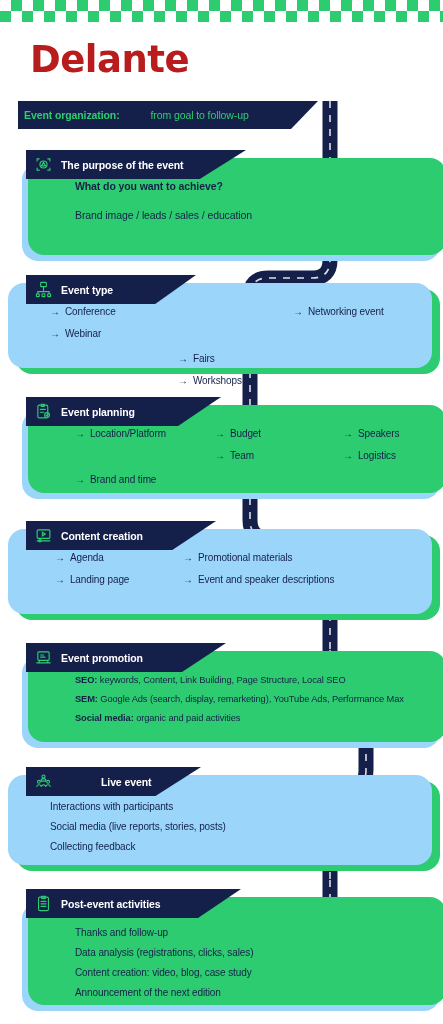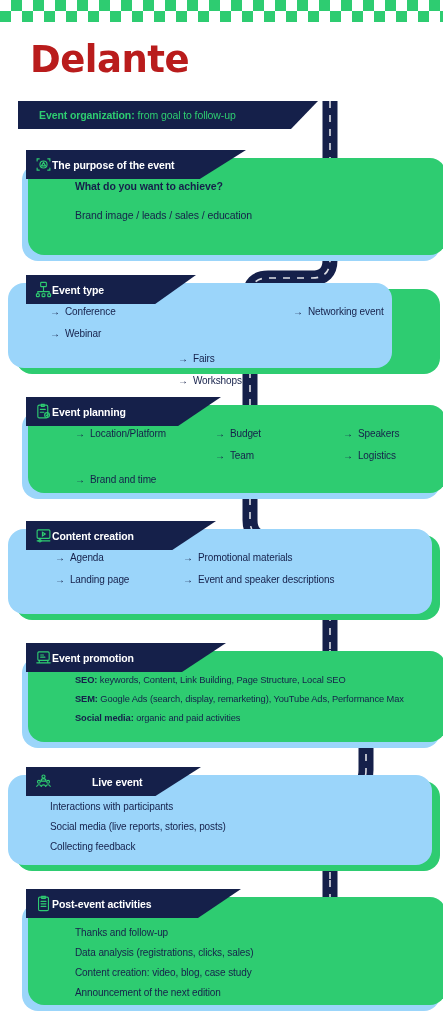--- a/index.html
+++ b/index.html
@@ -60,22 +60,23 @@
   .banner {
     position: absolute;
     top: 101px;
     left: 18px;
     width: 300px;
     height: 28px;
     background: #15204a;
     z-index: 6;
     display: flex;
     align-items: center;
-    padding-left: 21px;
+    padding-left: 6px;
     clip-path: polygon(0 0, 100% 0, 91% 100%, 0 100%);
+    gap: 28px;
   }
   .banner-strong {
     color: #2ecc71;
     font-weight: bold;
     font-size: 10.5px;
     letter-spacing: -0.1px;
   }
   .banner-rest {
     color: #2ecc71;
     font-weight: normal;
@@ -121,20 +122,21 @@
     z-index: 5;
     display: flex;
     align-items: center;
     padding-left: 9px;
     padding-right: 30px;
   }
   .ribbon-title {
     color: #ffffff;
     font-size: 10.5px;
     font-weight: bold;
+    margin-left: 9px;
     white-space: nowrap;
     letter-spacing: -0.1px;
   }
   .ribbon-icon { width: 17px; height: 17px; display: block; flex: none; }
 
   
   .grid { display: flex; flex-wrap: wrap; }
   .col { display: flex; flex-direction: column; }
   .item {
     color: #15204a;
@@ -217,21 +219,21 @@
           <circle cx="12" cy="12" r="5"></circle>
           <path d="M12 9l3 5H9z"></path>
         </g>
       </svg>
       <span class="ribbon-title">The purpose of the event</span>
     </div>
   </div>
 
   <div class="section sec-blue" style="top:275px;">
     <div class="card-shadow" style="height:85px; left:16px; width:424px;"></div>
-    <div class="card-body" style="height:85px; left:8px; width:384px; padding-left:42px;">
+    <div class="card-body" style="height:85px; left:8px; width:424px; padding-left:42px;">
       <div class="grid">
         <div class="col" style="width:128px;">
           <div class="item"><span class="arr">→</span><span>Conference</span></div>
           <div class="item"><span class="arr">→</span><span>Webinar</span></div>
         </div>
         <div class="col" style="width:115px;margin-top:47px;">
           <div class="item"><span class="arr">→</span><span>Fairs</span></div>
           <div class="item"><span class="arr">→</span><span>Workshops</span></div>
         </div>
         <div class="col">

